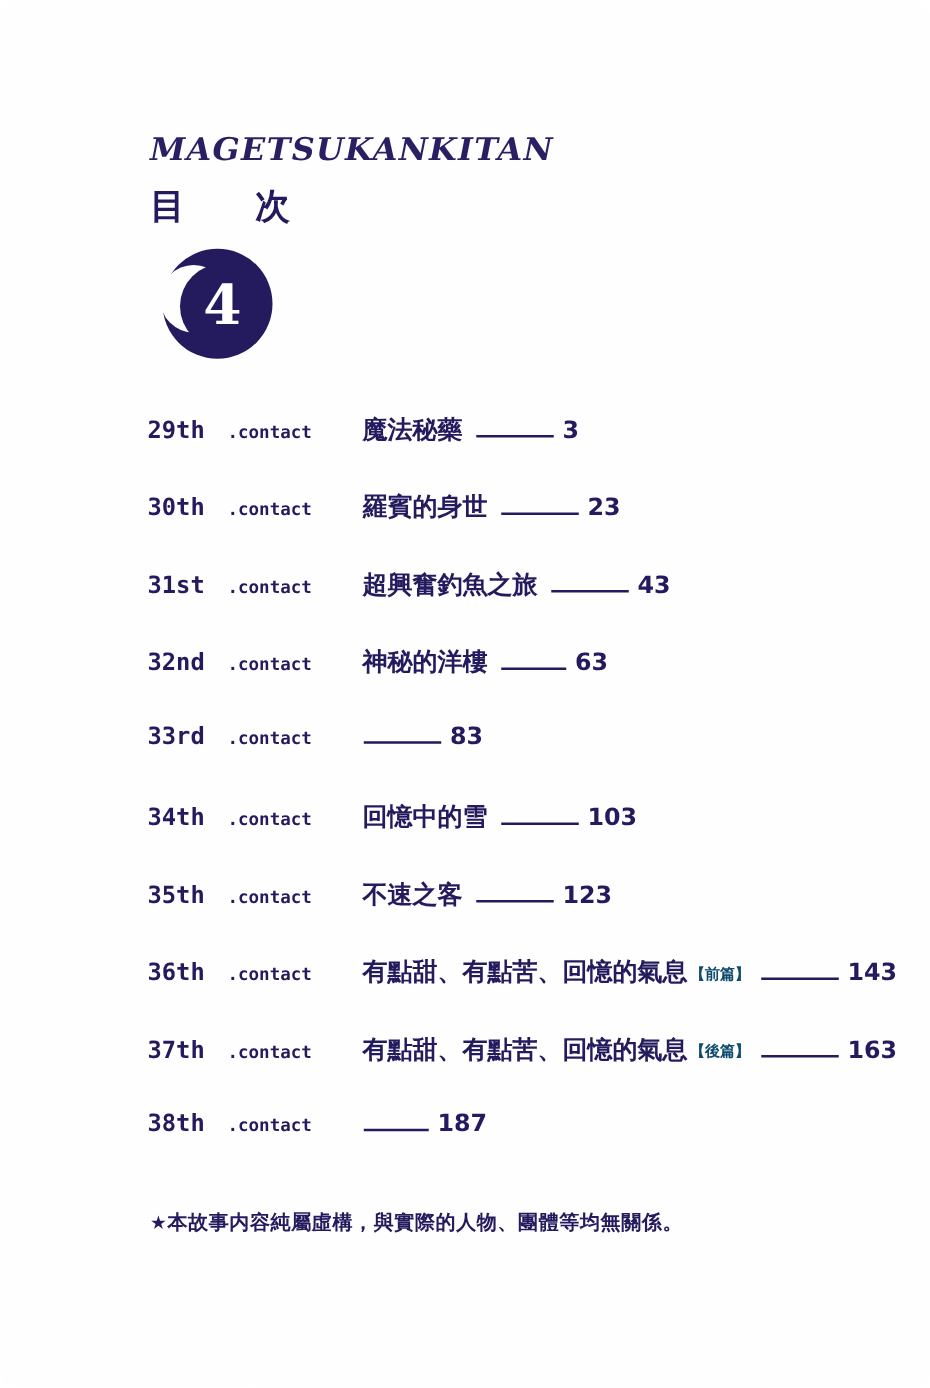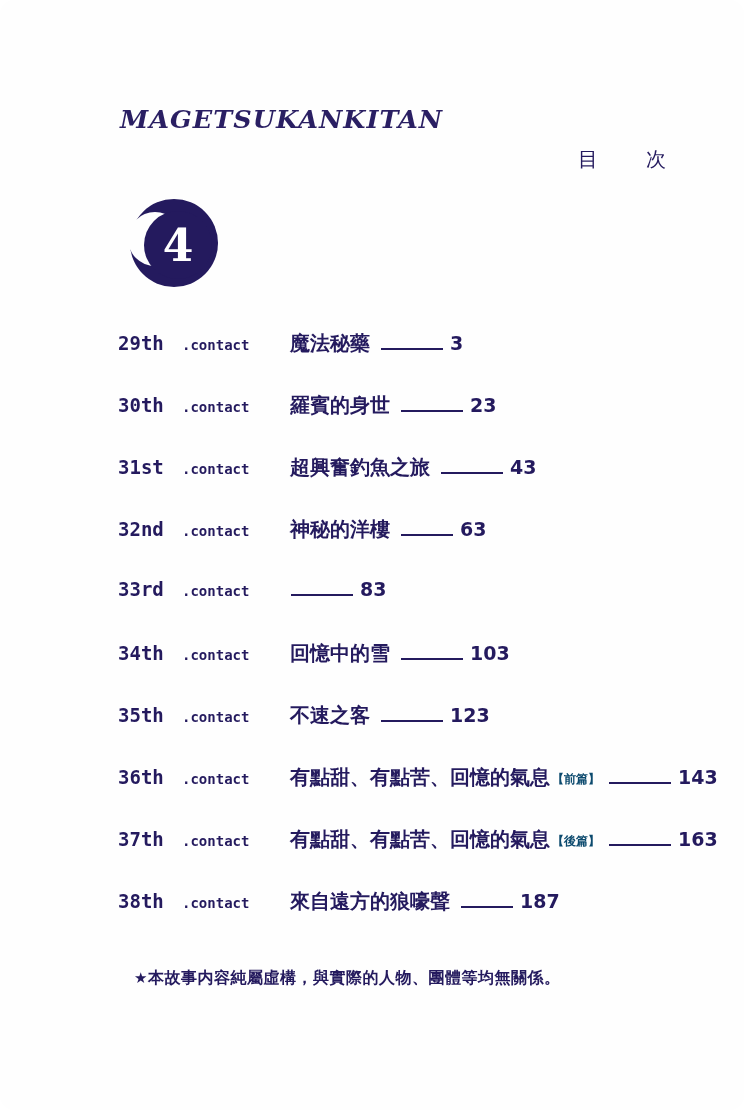--- a/index.html
+++ b/index.html
@@ -37,25 +37,24 @@
     font-size: 25px;
     letter-spacing: 1px;
     color: #2a1f63;
     white-space: nowrap;
     transform: scaleX(1.02);
     transform-origin: left center;
   }
   .mokuji {
     margin-top: 12px;
     font-family: "DejaVu Sans", sans-serif;
-    font-weight: 400;
-    font-size: 20px;
+    font-weight: 700;
+    font-size: 28px;
     letter-spacing: 14px;
     color: #241a5e;
-    text-align: right;
   }
 
   
   .mark {
     position: absolute;
     left: 126px;
     top: 195px;
     width: 96px;
     height: 96px;
   }
@@ -122,21 +121,20 @@
   
   .note {
     position: absolute;
     left: 120px;
     top: 968px;
     font-family: "DejaVu Sans", sans-serif;
     font-weight: 700;
     font-size: 16px;
     color: #241a5e;
     letter-spacing: 0.5px;
-    margin-left: 14px;
   }
   .star { font-size: 15px; }
 </style>
 </head>
 <body>
 
 <div class="page">
 
   <div class="header">
     <div class="series-title">MAGETSUKANKITAN</div>
@@ -235,21 +233,20 @@
       <span class="contact">.contact</span>
       <span class="chapter">有點甜、有點苦、回憶的氣息</span>
       <span class="sub">【後篇】</span>
       <span class="lead" style="width:62px"></span>
       <span class="pg">163</span>
     </div>
 
     <div class="toc-row">
       <span class="num">38th</span>
       <span class="contact">.contact</span>
-      <span class="chapter">來自遠方的狼嚎聲</span>
       <span class="sub"></span>
       <span class="lead" style="width:52px"></span>
       <span class="pg">187</span>
     </div>
 
   </div>
 
   <div class="note">
     <span class="star">★</span><span>本故事内容純屬虛構，與實際的人物、團體等均無關係。</span>
   </div>

